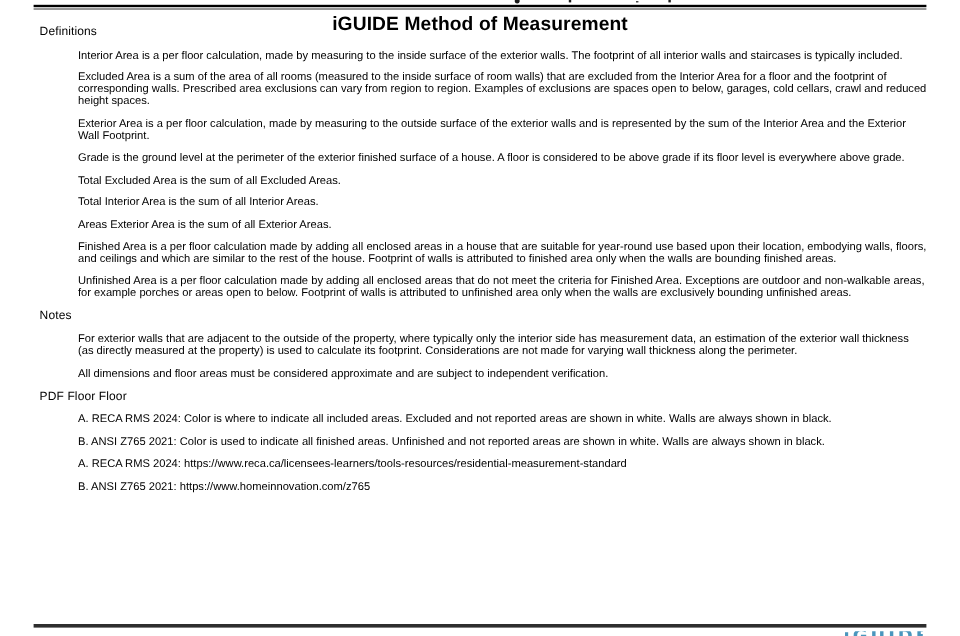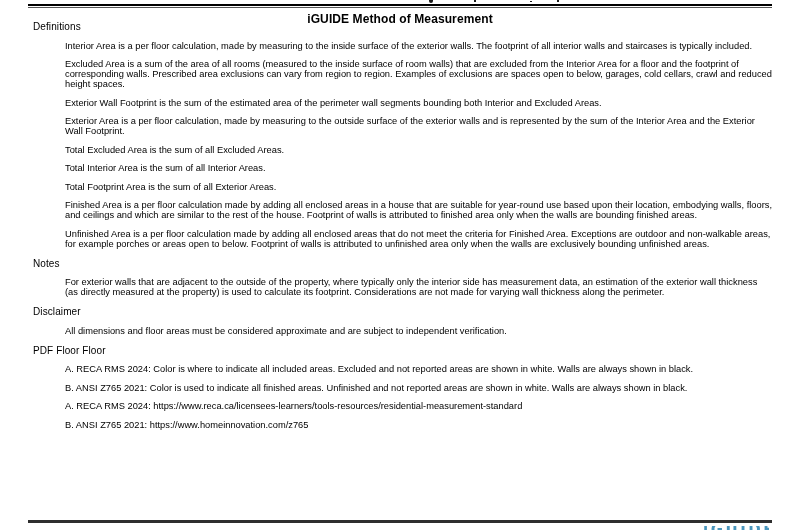--- a/index.html
+++ b/index.html
@@ -23,21 +23,21 @@
   .top-rule {
     position: absolute; left: 28px; top: 4px; width: 744px; height: 4px;
     border-top: 2px solid #000;
     border-bottom: 1px solid #555;
     box-sizing: border-box;
   }
 
   .page-title {
     position: absolute; top: 12px; left: 0; width: 100%;
     text-align: center;
-    font-size: 12px; font-weight: bold;
+    font-size: 16px; font-weight: bold;
     letter-spacing: 0.1px;
   }
 
   .content {
     position: absolute; top: 21px; left: 33px; width: 739px;
   }
   .content > :first-child { margin-top: 0; }
 
   .sec-heading {
     font-size: 10px; font-weight: normal;
@@ -84,32 +84,31 @@
   <div class="top-rule"></div>
 
   <div class="page-title">iGUIDE Method of Measurement</div>
 
   <div class="content">
 
     <div class="sec-heading">Definitions</div>
 
     <p class="para"><b>Interior Area</b><span> is a per floor calculation, made by measuring to the inside surface of the exterior walls. The footprint of all interior walls and staircases is typically included.</span></p>
     <p class="para"><b>Excluded Area</b><span> is a sum of the area of all rooms (measured to the inside surface of room walls) that are excluded from the Interior Area for a floor and the footprint of corresponding walls. Prescribed area exclusions can vary from region to region. Examples of exclusions are spaces open to below, garages, cold cellars, crawl and reduced height spaces.</span></p>
-    <p class="para"><b>Exterior Wall Footprint</b><span> is the sum of the estimated area of the perimeter wall segments bounding both Interior and Excluded Areas.</span></p>
     <p class="para"><b>Exterior Area</b><span> is a per floor calculation, made by measuring to the outside surface of the exterior walls and is represented by the sum of the Interior Area and the Exterior Wall Footprint.</span></p>
+    <p class="para"><b>Grade</b><span> is the ground level at the perimeter of the exterior finished surface of a house. A floor is considered to be above grade if its floor level is everywhere above grade.</span></p>
     <p class="para"><b>Total Excluded Area</b><span> is the sum of all Excluded Areas.</span></p>
     <p class="para"><b>Total Interior Area</b><span> is the sum of all Interior Areas.</span></p>
-    <p class="para"><b>Total Footprint Area</b><span> is the sum of all Exterior Areas.</span></p>
+    <p class="para"><b>Areas Exterior Area</b><span> is the sum of all Exterior Areas.</span></p>
     <p class="para"><b>Finished Area</b><span> is a per floor calculation made by adding all enclosed areas in a house that are suitable for year-round use based upon their location, embodying walls, floors, and ceilings and which are similar to the rest of the house. Footprint of walls is attributed to finished area only when the walls are bounding finished areas.</span></p>
     <p class="para"><b>Unfinished Area</b><span> is a per floor calculation made by adding all enclosed areas that do not meet the criteria for Finished Area. Exceptions are outdoor and non-walkable areas, for example porches or areas open to below. Footprint of walls is attributed to unfinished area only when the walls are exclusively bounding unfinished areas.</span></p>
 
     <div class="sec-heading">Notes</div>
     <p class="para">For exterior walls that are adjacent to the outside of the property, where typically only the interior side has measurement data, an estimation of the exterior wall thickness (as directly measured at the property) is used to calculate its footprint. Considerations are not made for varying wall thickness along the perimeter.</p>
 
-    <div class="sec-heading">Disclaimer</div>
     <p class="para">All dimensions and floor areas must be considered approximate and are subject to independent verification.</p>
 
     <div class="sec-heading">PDF Floor Floor</div>
     <p class="para"><b>A. RECA RMS 2024:</b><span> Color is where to indicate all included areas. Excluded and not reported areas are shown in white. Walls are always shown in black.</span></p>
     <p class="para"><b>B. ANSI Z765 2021:</b><span> Color is used to indicate all finished areas. Unfinished and not reported areas are shown in white. Walls are always shown in black.</span></p>
 
     <p class="para"><b>A. RECA RMS 2024:</b><span> https://www.reca.ca/licensees-learners/tools-resources/residential-measurement-standard</span></p>
     <p class="para"><b>B. ANSI Z765 2021:</b><span> https://www.homeinnovation.com/z765</span></p>
 
   </div>

